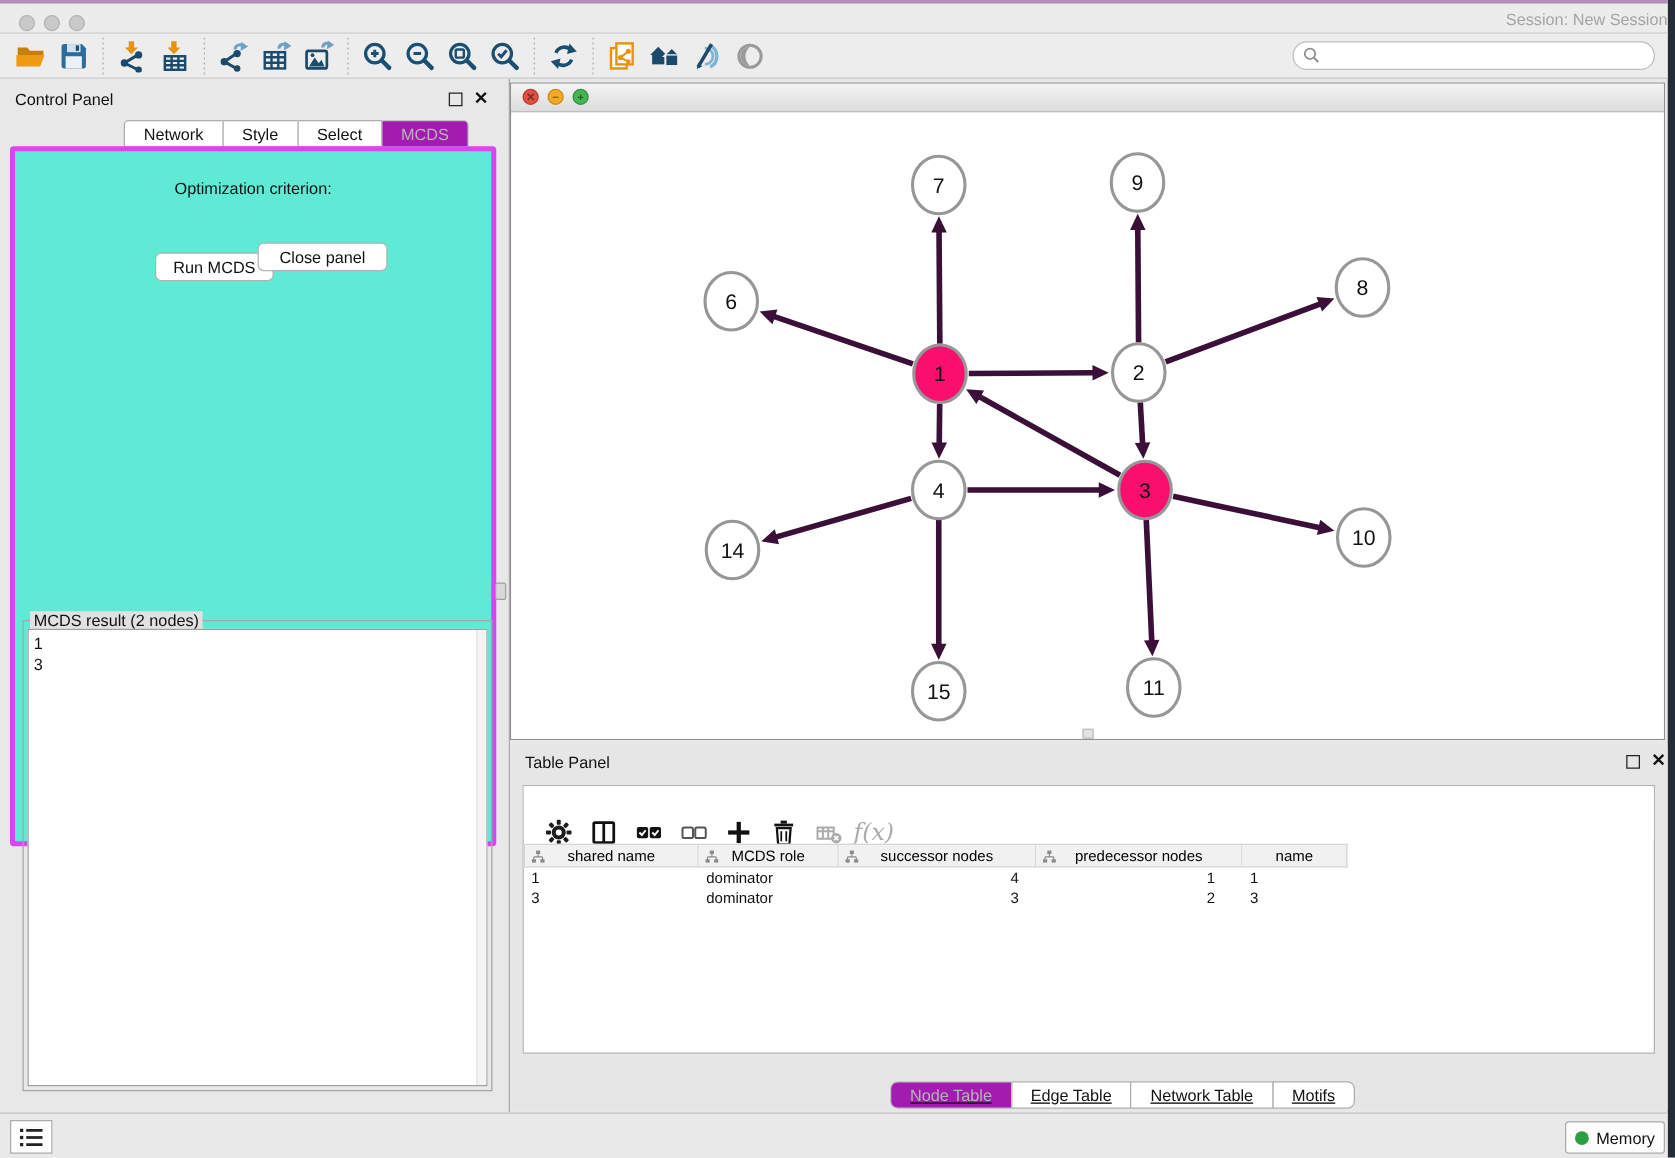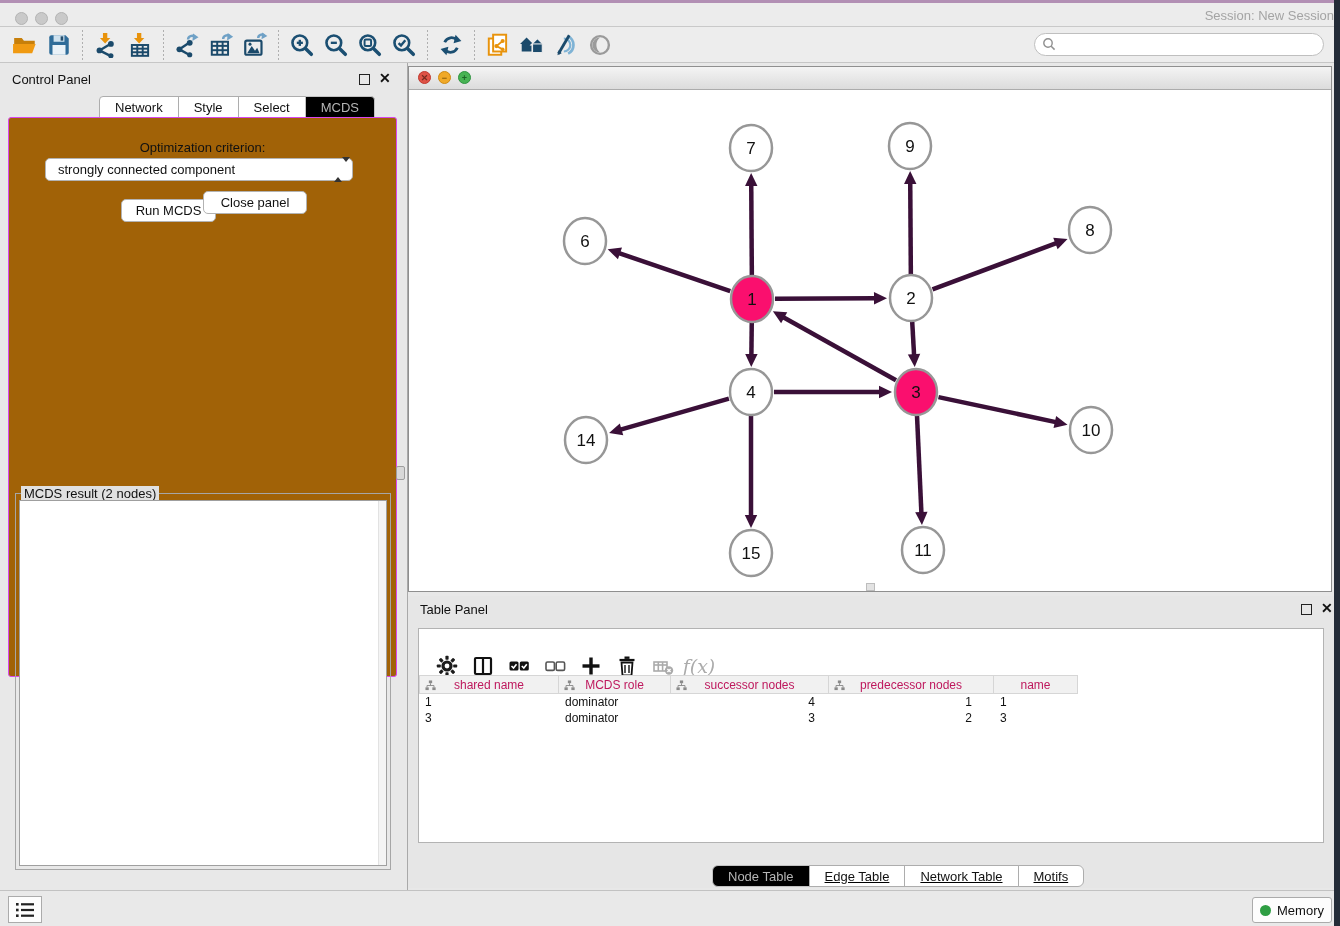--- a/index.html
+++ b/index.html
@@ -40,37 +40,37 @@
   .panel-float-icon { width:11px; height:11px; border:1.6px solid #222; display:inline-block; }
   .panel-close-icon { font-size:14px; font-weight:bold; color:#111; line-height:11px; }
   #cp-float { left:359px; top:11px; }
   #cp-close { left:379px; top:10px; }
   .tabstrip { display:flex;margin-left:22px; }
   #cp-tabs { left:77px; top:33px; }
   .tab { height:22px; padding:0 15px; background:#fff; border:1px solid #ADADAD;
     margin-left:-1px; font-size:13px; color:#111; display:flex; align-items:center; }
   .tab:first-child { border-radius:4px 0 0 0; margin-left:0; }
   .tab:last-child { border-radius:0 4px 0 0; }
-  .tab.selected { background:#000000; color:#B5B5B5; border-color:#C2C2C2; }
-  #cp-content { left:8px; top:54px; width:389px; height:560px; background:#a16207;
-    border:1px solid #d946ef; border-radius:3px; }
+  .tab.selected { background:#a21caf; color:#B5B5B5; border-color:#C2C2C2; }
+  #cp-content { left:8px; top:54px; width:389px; height:560px; background:#5eead4;
+    border:4px solid #d946ef; border-radius:3px; }
   #opt-label { width:100%; text-align:center; top:22px; font-size:13px; color:#111; }
   #opt-dropdown { left:36px; top:40px; width:308px; height:23px; background:#fff;
     border:1px solid #B3B3B3; border-radius:5px; font-size:13px; color:#111;
     display:flex; align-items:center; padding-left:12px; }
   #opt-stepper { position:absolute; right:8px; top:3px; width:10px; }
   .step-up { width:0; height:0; border-left:4px solid transparent; border-right:4px solid transparent;
     border-bottom:5px solid #333; margin-bottom:3px; }
   .step-down { width:0; height:0; border-left:4px solid transparent; border-right:4px solid transparent;
     border-top:5px solid #333; }
   .cp-btn { height:23px; background:#fff; border:1px solid #B3B3B3; border-radius:5px;
     font-size:13px; color:#111; display:flex; align-items:center; justify-content:center; }
   #run-btn { left:86px; top:81px; width:95px;margin-left:26px; }
   #closepanel-btn { left:194px; top:73px; width:104px; }
-  #result-group { left:6px; top:375px; width:376px; height:377px; border:1px solid #A6A6A6;text-align:right; }
+  #result-group { left:6px; top:375px; width:376px; height:377px; border:1px solid #A6A6A6; }
   #result-legend { position:absolute; top:-8px; left:5px; background:#E1E1E1; padding:0 3px;
     font-size:13px; color:#111; }
   #result-area { position:absolute; left:3px; top:6px; width:368px; height:366px;
     background:#fff; border:1px solid #9F9F9F; font-size:13px; color:#111;
     padding:2px 0 0 4px; line-height:17px; }
   #result-scrollbar { position:absolute; right:0; top:0; width:8px; height:100%;
     background:#F4F4F4; border-left:1px solid #E2E2E2; }
 
   
   #v-splitter { left:404px; top:63px; width:4px; height:827px; background:#E8E8E8;
@@ -101,21 +101,21 @@
   #tp-box { left:10px; top:32px; width:906px; height:215px; background:#fff;
     border:1px solid #B3B3B3; }
   #tp-toolbar { left:0; top:0; width:904px; height:42px; display:flex; align-items:center;
     padding-left:10px; background:#fff; }
   .ttbtn { width:36px; height:32px; display:flex; align-items:center; justify-content:center;margin-top:31px; }
   .ttbtn svg { width:24px; height:24px; }
   #fx-icon { font-family:"DejaVu Serif", serif; font-style:italic; font-size:19px; color:#ABABAB; }
   #tp-table { left:0; top:46px; width:904px; }
   .thead { display:flex; height:19px; }
   .th { position:relative; background:#F1F1F1; border:1px solid #D6D6D6; border-left:none;
-    font-size:12px; color:#be185d; display:flex; align-items:center; justify-content:center; }
+    font-size:12px; color:#000000; display:flex; align-items:center; justify-content:center; }
   .th:first-child { border-left:1px solid #D6D6D6; }
   .th .hicon { position:absolute; left:5px; top:4px; }
   .trow { display:flex; height:16px; }
   .td { font-size:12px; color:#111; line-height:16px; white-space:nowrap; overflow:hidden; }
   .td.a-left { text-align:left; padding-left:6px; }
   .td.a-right { text-align:right; padding-right:14px; }
   .trow .td:nth-child(4) { padding-right:22px; }
   #tp-tabs { left:282px; top:269px;text-decoration:underline; }
   .tab.bottom:first-child { border-radius:6px 0 0 6px; }
   .tab.bottom:last-child { border-radius:0 6px 6px 0; }
@@ -312,26 +312,20 @@
     <span id="cp-float" class="abs panel-float-icon"></span>
     <span id="cp-close" class="abs panel-close-icon">✕</span>
     <div id="cp-tabs" class="abs tabstrip">
         <div class="tab">Network</div>
         <div class="tab">Style</div>
         <div class="tab">Select</div>
         <div class="tab selected">MCDS</div>
       </div>
     <div id="cp-content" class="abs">
       <div id="opt-label" class="abs">Optimization criterion:</div>
-      <div id="opt-dropdown" class="abs">
-        <span>strongly connected component</span>
-        <span id="opt-stepper">
-          <span class="step-up"></span><span class="step-down"></span>
-        </span>
-      </div>
       <div id="run-btn" class="abs cp-btn">Run MCDS</div>
       <div id="closepanel-btn" class="abs cp-btn">Close panel</div>
       <div id="result-group" class="abs">
         <span id="result-legend">MCDS result (2 nodes)</span>
         <div id="result-area">
           <div id="result-lines">
               <div>1</div>
               <div>3</div>
             </div>
           <div id="result-scrollbar"></div>

